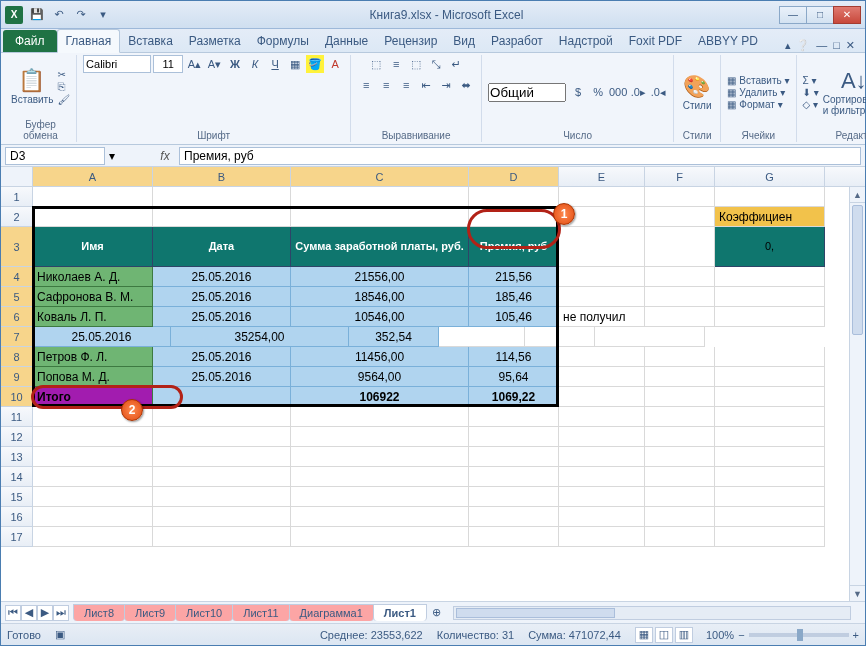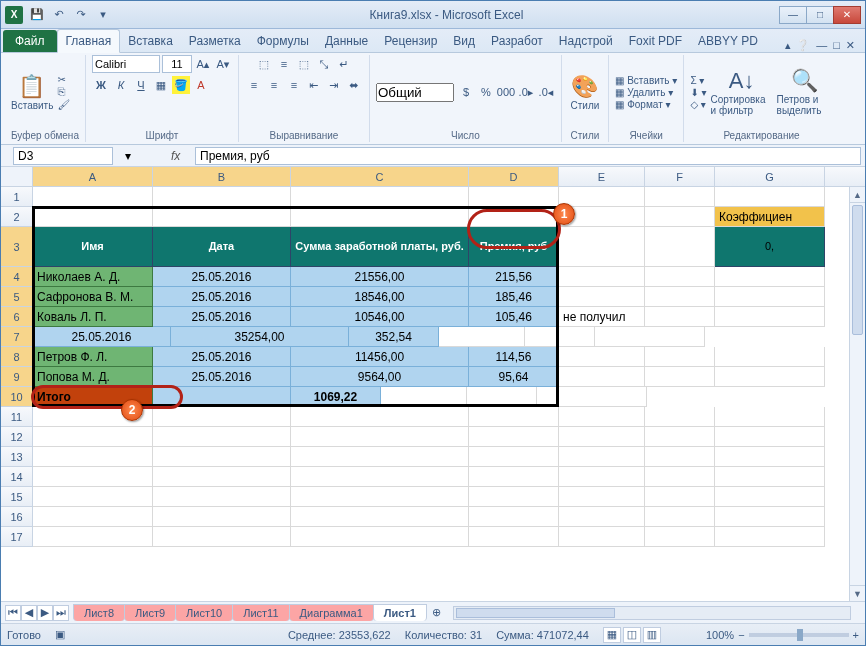--- a/index.html
+++ b/index.html
@@ -34,22 +34,22 @@
 .small-stack{display:flex;flex-direction:column;gap:1px;}
 .small-stack span{font-size:10px;color:#3b5a82;white-space:nowrap;}
 .font-group input.fontname{width:68px;height:18px;font-size:11px;border:1px solid #abc0d9;background:#fff;padding:0 2px;}
 .font-group input.fontsize{width:30px;height:18px;font-size:11px;border:1px solid #abc0d9;background:#fff;text-align:center;}
 .btnrow{display:flex;gap:2px;}
 .btnrow .mini{width:18px;height:18px;border:1px solid transparent;display:flex;align-items:center;justify-content:center;font-size:11px;color:#3b5a82;}
 .btnrow .mini.y{background:#fff23b;}
 
 
 .fbar{height:22px;display:flex;align-items:center;border-bottom:1px solid #c8d4e3;background:#eef3fa;font-size:12px;}
-.fbar .namebox{width:100px;border:1px solid #abc0d9;background:#fff;height:18px;margin:0 12px;padding:0 4px;display:flex;align-items:center;}
-.fbar .fx{width:20px;text-align:left;font-style:italic;color:#555;}
+.fbar .namebox{width:100px;border:1px solid #abc0d9;background:#fff;height:18px;margin:0 4px;padding:0 4px;display:flex;align-items:center;}
+.fbar .fx{width:20px;text-align:center;font-style:italic;color:#555;}
 .fbar .formula{flex:1;border:1px solid #abc0d9;background:#fff;height:18px;margin:0 4px;padding:0 4px;display:flex;align-items:center;}
 
 
 .gridwrap{flex:1;display:flex;flex-direction:column;overflow:hidden;background:#fff;position:relative;}
 .colhdrs{display:flex;height:20px;background:linear-gradient(#f7f9fc,#e8eef6);border-bottom:1px solid #c8d4e3;font-size:11px;color:#3b5a82;}
 .rowhdr-corner{width:32px;border-right:1px solid #c8d4e3;background:#eef3fa;}
 .colhdr{border-right:1px solid #c8d4e3;display:flex;align-items:center;justify-content:center;}
 .colhdr.sel{background:#f7d58b;}
 .rows{flex:1;overflow:auto;}
 .row{display:flex;height:20px;}
@@ -58,21 +58,21 @@
 .cell{border-right:1px solid #d9d9d9;border-bottom:1px solid #d9d9d9;font-size:12px;display:flex;align-items:center;padding:0 4px;overflow:hidden;white-space:nowrap;}
 .cell.center{justify-content:center;}
 .cell.right{justify-content:flex-end;}
 .cell.bold{font-weight:bold;}
 
 .hdr-row .cell{background:#0f766e;color:#fff;font-weight:bold;justify-content:center;border-right:1px solid #2e4468;border-bottom:1px solid #2e4468;white-space:normal;text-align:center;line-height:1.1;font-size:11px;}
 .hdr-row{height:40px;}
 .hdr-row .rh{height:40px;}
 .data-row .nameA{background:#6fb573;color:#000;border-right:1px solid #3d7a41;border-bottom:1px solid #3d7a41;}
 .data-row .cellB,.data-row .cellC,.data-row .cellD{background:#b0d4ef;border-right:1px solid #7ab0d9;border-bottom:1px solid #7ab0d9;}
-.total-row .nameA{background:#c2410c;font-weight:bold;}
+.total-row .nameA{background:#a21caf;font-weight:bold;}
 .total-row .cellB,.total-row .cellC,.total-row .cellD{background:#b0d4ef;font-weight:bold;}
 
 .coef-cell{background:#f2c24b;}
 
 
 .sel-box{position:absolute;border:3px solid #000;pointer-events:none;}
 
 
 .annot{position:absolute;border:3px solid #b22217;border-radius:20px;pointer-events:none;}
 .badge{position:absolute;width:22px;height:22px;border-radius:11px;background:radial-gradient(#ff8a50,#e04a10);color:#fff;font-weight:bold;font-size:12px;display:flex;align-items:center;justify-content:center;border:1px solid #a83200;box-shadow:1px 1px 2px rgba(0,0,0,0.4);}
@@ -82,21 +82,21 @@
 .sheettabs .navbtns{display:flex;gap:0;margin:0 4px;}
 .sheettabs .navbtns span{width:16px;height:16px;border:1px solid #c0cde0;display:flex;align-items:center;justify-content:center;background:#fff;}
 .sheettabs .stab{padding:2px 10px;border:1px solid #c0cde0;border-bottom:none;background:#fca5a5;margin-right:-1px;border-radius:0 0 4px 4px;}
 .sheettabs .stab.active{background:#fff;font-weight:bold;}
 .sheettabs .hscroll{flex:1;height:14px;background:#e5ecf5;border:1px solid #c0cde0;margin:0 14px 0 6px;position:relative;}
 .sheettabs .hscroll .thumb{position:absolute;left:2px;top:1px;width:40%;height:10px;background:#cfdcee;border:1px solid #aabedb;}
 
 
 .status{height:22px;background:linear-gradient(#e8eef6,#dce6f2);border-top:1px solid #c8d4e3;display:flex;align-items:center;font-size:11px;color:#3b5a82;padding:0 6px;gap:14px;}
 .status .fill{flex:1;}
-.status .zoom{display:flex;align-items:center;gap:4px;margin-left:32px;}
+.status .zoom{display:flex;align-items:center;gap:4px;}
 .status .viewbtns span{width:18px;height:16px;border:1px solid #c0cde0;display:inline-flex;align-items:center;justify-content:center;background:#fff;margin-right:-1px;}
 .status .slider{width:100px;height:4px;background:#c0cde0;position:relative;}
 .status .slider .th{position:absolute;left:48px;top:-4px;width:6px;height:12px;background:#8aa8c8;}
 
 
 .wA{width:120px;} .wB{width:138px;} .wC{width:178px;} .wD{width:90px;} .wE{width:86px;} .wF{width:70px;} .wG{width:110px;}
 
 
 .vscroll{position:absolute;right:0;top:20px;bottom:0;width:16px;background:#eef3fa;border-left:1px solid #c8d4e3;}
 .vscroll .arr{height:16px;display:flex;align-items:center;justify-content:center;font-size:9px;color:#556a87;border-bottom:1px solid #c8d4e3;}
@@ -156,21 +156,21 @@
           </div>
         <div class="small-stack">
           <span>✂</span>
           <span>⎘</span>
           <span>🖌</span>
         </div>
       </div>
       <div class="label">Буфер обмена</div>
     </div>
     <div class="rgroup font-group">
-      <div class="body" style="flex-direction:column;align-items:flex-start;gap:3px;">
+      <div class="body" style="flex-direction:row;align-items:flex-start;gap:3px;">
         <div class="btnrow">
           <input class="fontname" value="Calibri" style="">
           <input class="fontsize" value="11" style="">
           <span class="mini">A▴</span>
           <span class="mini">A▾</span>
         </div>
         <div class="btnrow">
           <span class="mini" style="font-weight:bold;">Ж</span>
           <span class="mini" style="font-style:italic;">К</span>
           <span class="mini" style="text-decoration:underline;">Ч</span>
@@ -360,20 +360,21 @@
           <div class="cell wC cellC center">9564,00</div>
           <div class="cell wD cellD center">95,64</div>
           <div class="cell wE"></div>
           <div class="cell wF"></div>
           <div class="cell wG"></div>
       </div>
       <div class="row total-row data-row">
           <div class="rh sel">10</div>
         <div class="cell wA nameA bold">Итого</div>
           <div class="cell wB cellB center"></div>
+          <div class="cell wC cellC center bold">106922</div>
           <div class="cell wD cellD center bold">1069,22</div>
           <div class="cell wE"></div>
           <div class="cell wF"></div>
           <div class="cell wG"></div>
       </div>
       <div class="row">
           <div class="rh">11</div>
           <div class="cell wA"></div>
           <div class="cell wB"></div>
           <div class="cell wC"></div>

